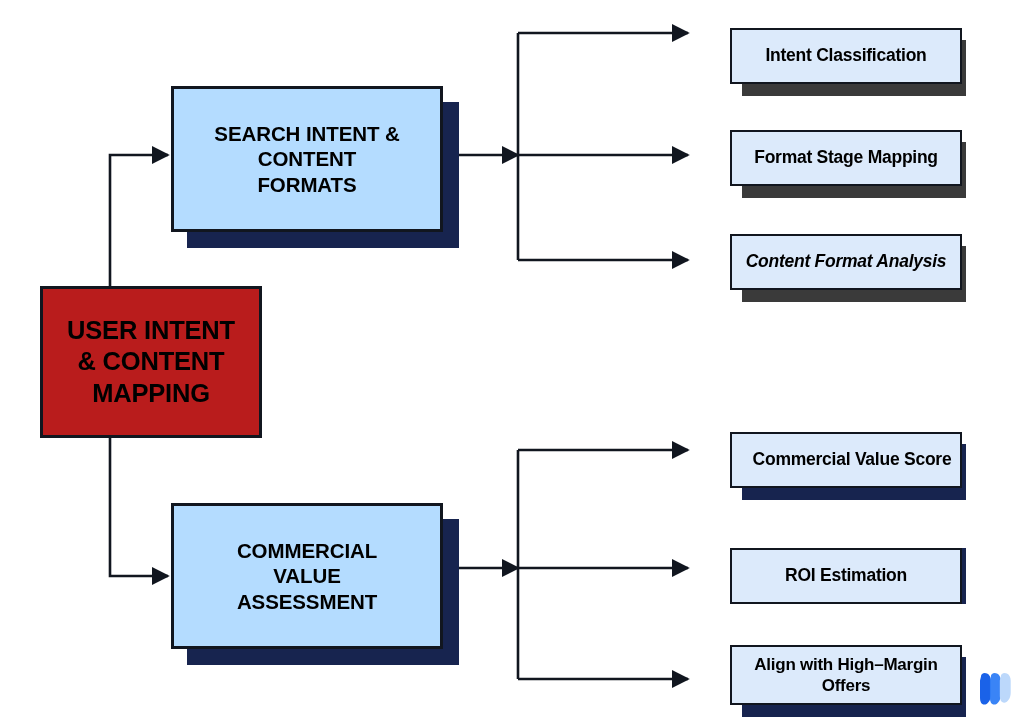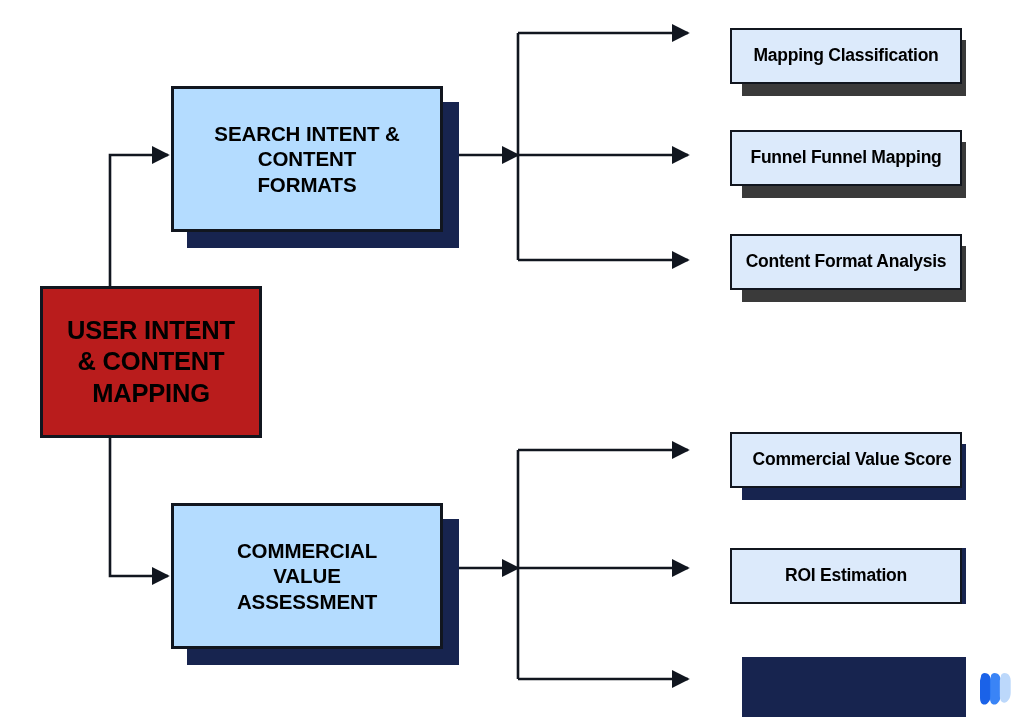--- a/index.html
+++ b/index.html
@@ -181,33 +181,36 @@
 
   <div class="node branch" id="branch-1" style="background: rgb(180, 220, 255);">
     <span class="label">SEARCH INTENT &amp;<br>CONTENT<br>FORMATS</span>
   </div>
 
   <div class="node branch" id="branch-2" style="background: rgb(180, 220, 255);">
     <span class="label">COMMERCIAL<br>VALUE<br>ASSESSMENT</span>
   </div>
 
   <div class="node leaf" id="leaf-1" style="background: rgb(220, 234, 251);">
-    <span class="label">Mapping Classification</span>
+    <span class="label">Intent Classification</span>
   </div>
   <div class="node leaf" id="leaf-2" style="background: rgb(220, 234, 251);">
-    <span class="label">Funnel Funnel Mapping</span>
-  </div>
-  <div class="node leaf" id="leaf-3" style="background: rgb(220, 234, 251);">
+    <span class="label">Format Stage Mapping</span>
+  </div>
+  <div class="node leaf" id="leaf-3" style="background: rgb(220, 234, 251); font-style: italic;">
     <span class="label">Content Format Analysis</span>
   </div>
   <div class="node leaf" id="leaf-4" style="background: rgb(220, 234, 251);">
     <span class="label">Commercial Value Score</span>
   </div>
   <div class="node leaf" id="leaf-5" style="background: rgb(220, 234, 251); margin-top: 12px;">
     <span class="label">ROI Estimation</span>
+  </div>
+  <div class="node leaf" id="leaf-6" style="background: rgb(220, 234, 251);">
+    <span class="label">Align with High–Margin<br>Offers</span>
   </div>
 
   <svg id="logo" viewBox="0 0 40 36">
     <path d="M3 5 C3 1.5 6.5 0.2 9.5 1.6 C12 2.8 13.5 5.5 13.5 9 L13.5 24 C13.5 30 10 34.5 6.5 34.5 C3.5 34.5 2 31.5 2 27 L2 9 Z" fill="#1a62e8"></path>
     <path d="M13.5 5 C13.5 1.5 17 0.2 20 1.6 C22.5 2.8 24 5.5 24 9 L24 24 C24 30 20.5 34.5 17 34.5 C14 34.5 12.5 31.5 12.5 27 L12.5 9 Z" fill="#2f7df5" opacity="0.95"></path>
     <path d="M24 5 C24 1.5 27.5 0.2 30.5 1.6 C33 2.8 34.5 5.5 34.5 9 L34.5 22 C34.5 28 31 32.5 27.5 32.5 C24.5 32.5 23 29.5 23 25 L23 9 Z" fill="#bcd8fb"></path>
   </svg>
 
 </div>
 

